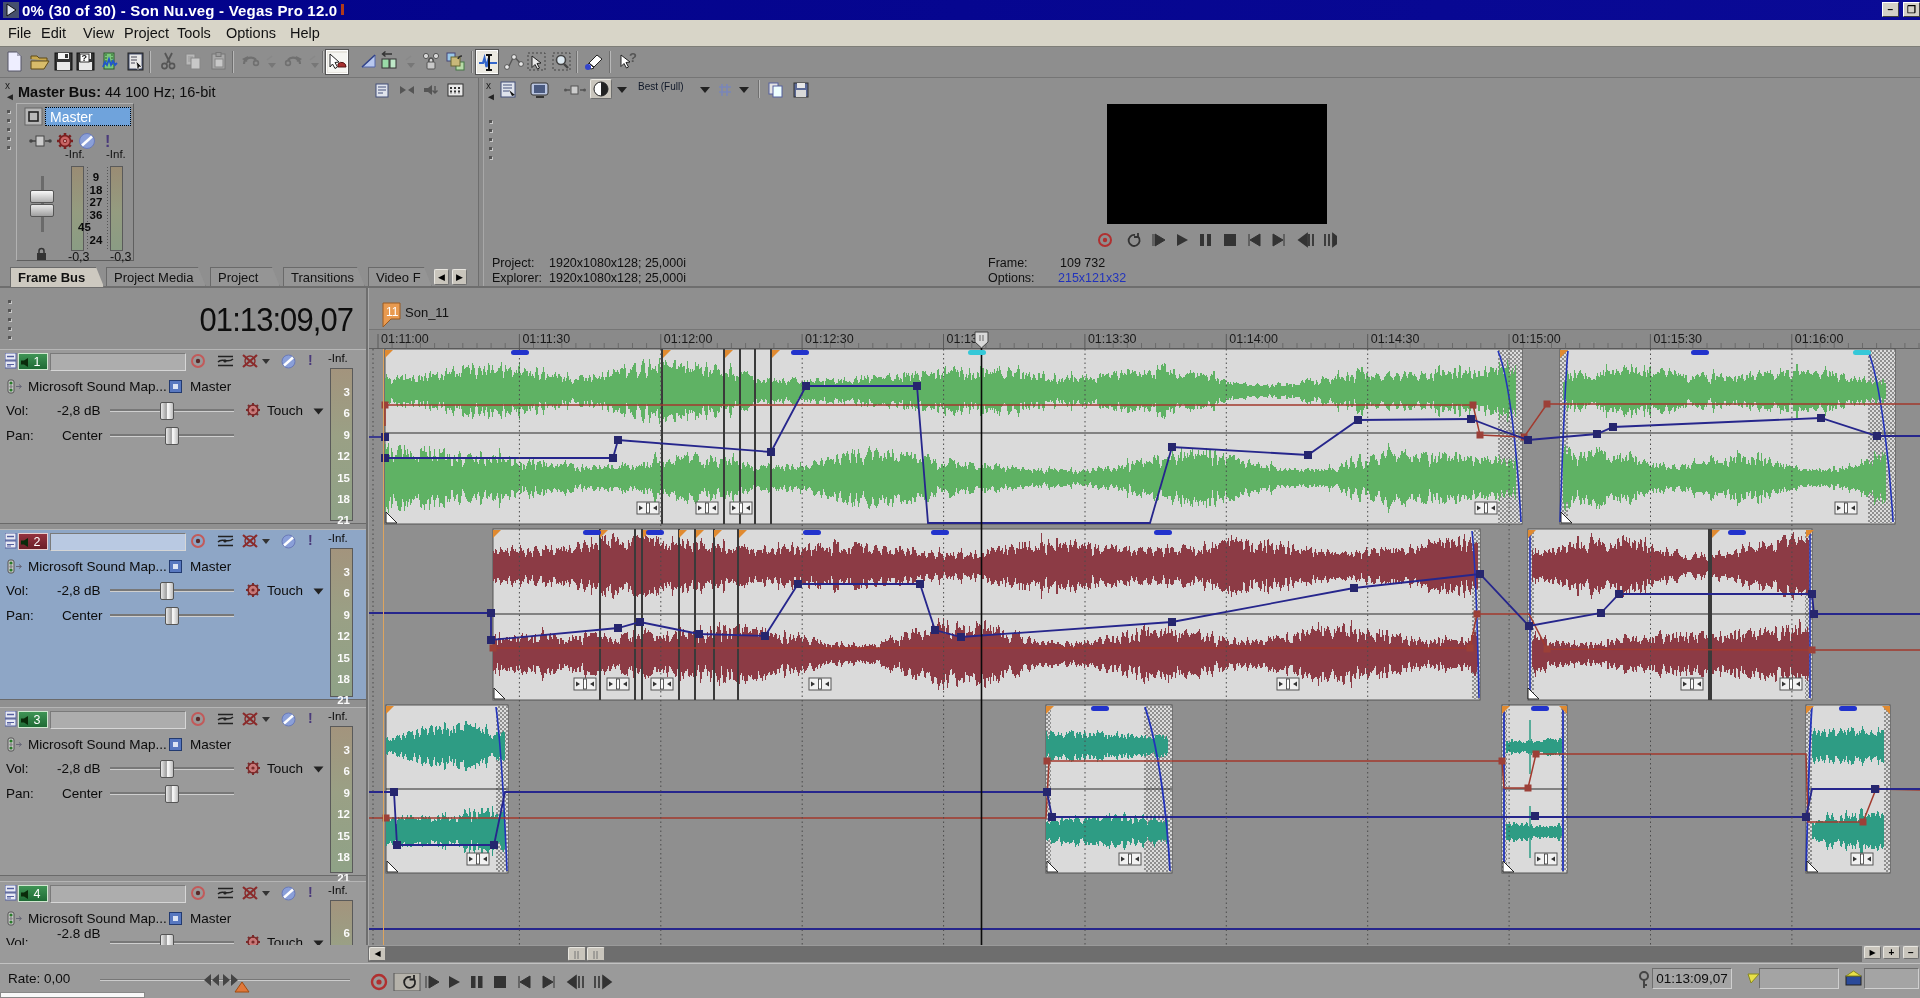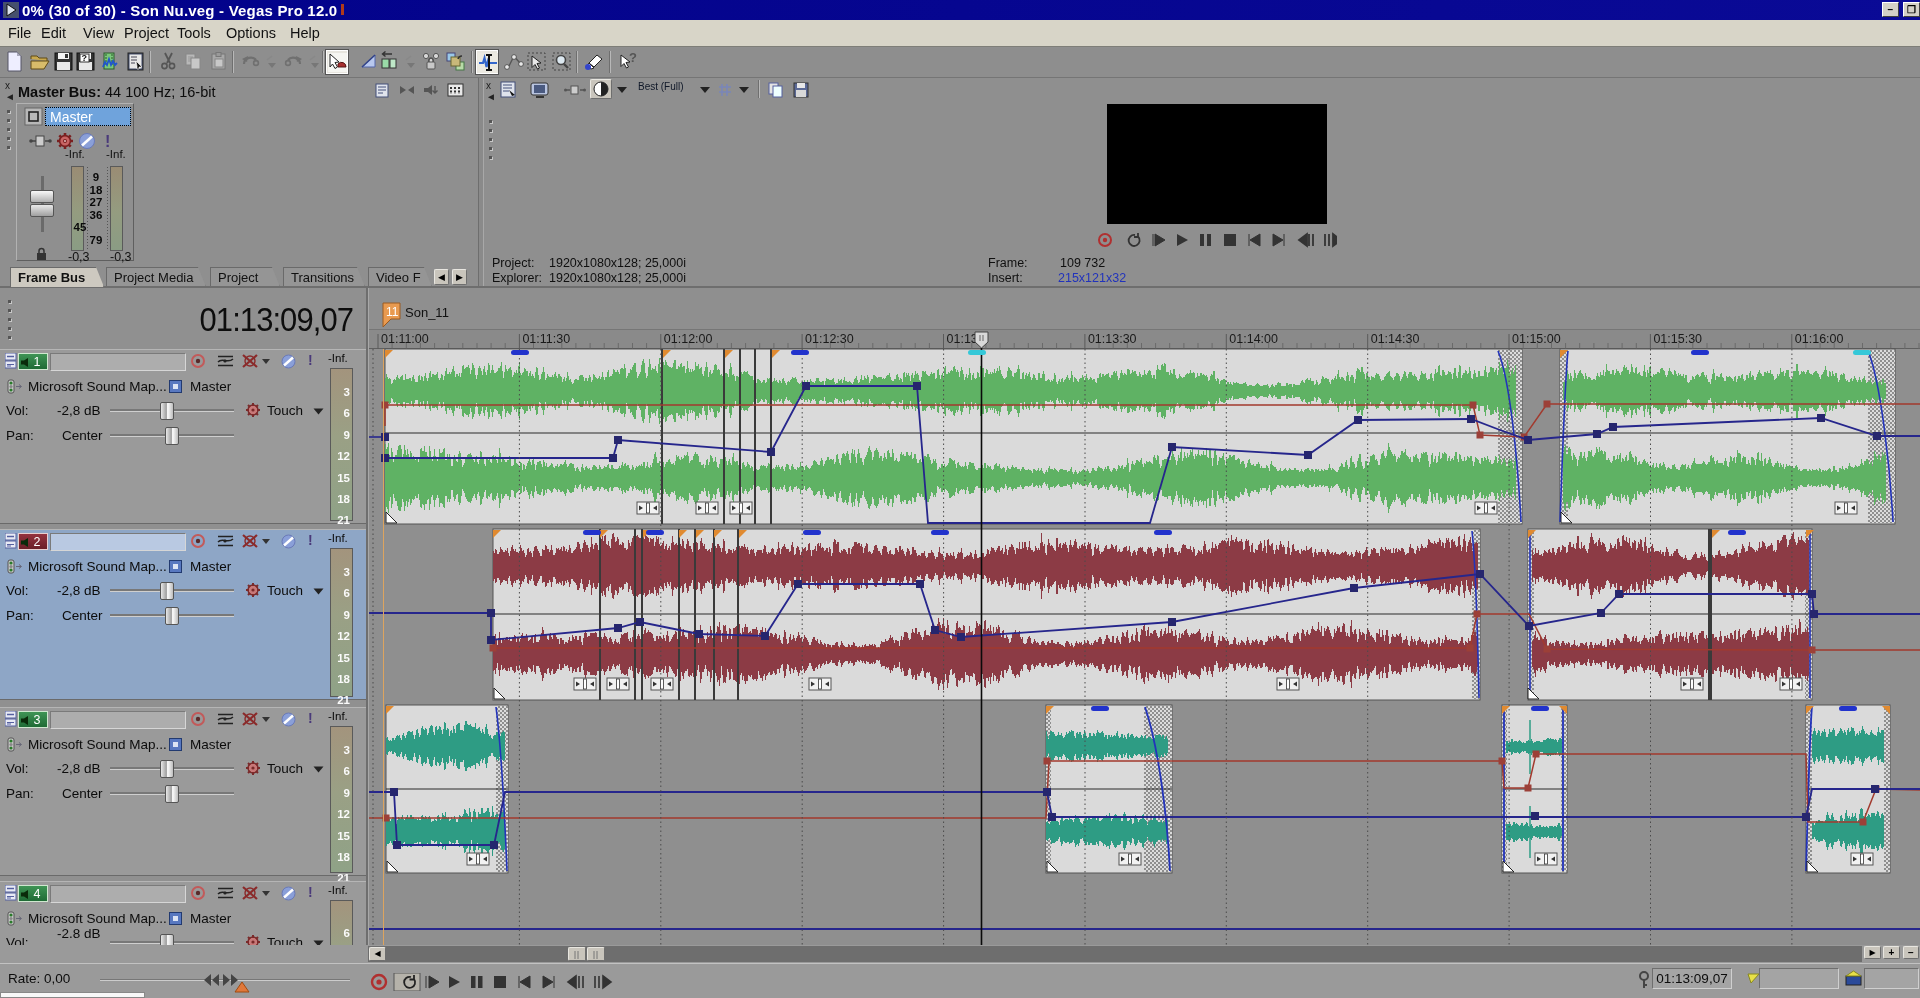--- a/index.html
+++ b/index.html
@@ -296,22 +296,22 @@
       <div style="position:absolute;left:13px;top:86px;width:24px;height:13px;background:linear-gradient(180deg,#f8f8f8,#b0b0b0);border:1px solid #555;border-radius:2px"></div>
       <div style="position:absolute;left:13px;top:100px;width:24px;height:13px;background:linear-gradient(180deg,#e8e8e8,#a0a0a0);border:1px solid #555;border-radius:2px"></div>
       <div id="mtr1" style="left:54px"></div>
       <div id="mtr2" style="left:93px"></div>
       <div style="position:absolute;left:70px;top:63px;width:1px;height:84px;background:repeating-linear-gradient(180deg,#555 0 1px,transparent 1px 3px)"></div>
       <div style="position:absolute;left:90px;top:63px;width:1px;height:84px;background:repeating-linear-gradient(180deg,#555 0 1px,transparent 1px 3px)"></div>
       <div class="vunum" style="left:68px;top:67.0px;width:22px;text-align:center">9</div>
       <div class="vunum" style="left:68px;top:79.6px;width:22px;text-align:center">18</div>
       <div class="vunum" style="left:68px;top:92.2px;width:22px;text-align:center">27</div>
       <div class="vunum" style="left:68px;top:104.8px;width:22px;text-align:center">36</div>
-      <div class="vunum" style="left:52px;top:117.4px;width:22px;text-align:center">45</div>
-      <div class="vunum" style="left:68px;top:130.0px;width:22px;text-align:center">79</div>
+      <div class="vunum" style="left:61px;top:117.4px;width:22px;text-align:left">45</div>
+      <div class="vunum" style="left:68px;top:130.0px;width:22px;text-align:center">24</div>
       <svg class="icon" style="left:18px;top:143px" width="14" height="14">
         <rect x="2" y="6" width="9" height="7" fill="#333"></rect>
         <path d="M4 6 v-2 a2.5 2.5 0 0 1 5 0 v2" fill="none" stroke="#333" stroke-width="1.5"></path>
       </svg>
       <div style="position:absolute;left:51px;top:146px;font-size:12.5px;color:#111">-0,3</div>
       <div style="position:absolute;left:93px;top:146px;font-size:12.5px;color:#111">-0,3</div>
     </div>
     <div id="tabs">
       <div class="tab on" style="left:10px;width:94px">Frame Bus</div>
       <div class="tab" style="left:106px;width:100px">Project Media</div>
@@ -388,21 +388,21 @@
       <path d="M176 2 l10 6 l-10 6 z M187 2 v12" fill="#333" stroke="#333"></path>
       <path d="M210 2 l-8 6 l8 6 z M212 2 v12 M216 2 v12" fill="#333" stroke="#333" stroke-width="1.8"></path>
       <path d="M228 2 v12 M232 2 v12 M236 2 l8 6 l-8 6 z" fill="#333" stroke="#333" stroke-width="1.8"></path>
     </svg>
     <div class="vinfo" style="left:492px;top:178px">Project:</div>
     <div class="vinfo" style="left:549px;top:178px">1920x1080x128; 25,000i</div>
     <div class="vinfo" style="left:492px;top:193px">Explorer:</div>
     <div class="vinfo" style="left:549px;top:193px">1920x1080x128; 25,000i</div>
     <div class="vinfo" style="left:988px;top:178px">Frame:</div>
     <div class="vinfo" style="left:1060px;top:178px">109 732</div>
-    <div class="vinfo" style="left:988px;top:193px">Insert:</div>
+    <div class="vinfo" style="left:988px;top:193px">Options:</div>
     <div class="vinfo" style="left:1058px;top:193px;color:#2233bb">215x121x32</div>
     <div style="position:absolute;left:0;top:208px;width:1920px;height:2px;background:#6e6e6e"></div>
   </div>
 <div id="tl-left" class="abs">
     <div id="bigtime">01:13:09,07</div>
     <div style="position:absolute;left:8px;top:12px;width:3px;height:3px;background:#555;box-shadow:1px 1px 0 #c8c8c8"></div>
     <div style="position:absolute;left:8px;top:21px;width:3px;height:3px;background:#555;box-shadow:1px 1px 0 #c8c8c8"></div>
     <div style="position:absolute;left:8px;top:30px;width:3px;height:3px;background:#555;box-shadow:1px 1px 0 #c8c8c8"></div>
     <div style="position:absolute;left:8px;top:39px;width:3px;height:3px;background:#555;box-shadow:1px 1px 0 #c8c8c8"></div>
     <div style="position:absolute;left:8px;top:48px;width:3px;height:3px;background:#555;box-shadow:1px 1px 0 #c8c8c8"></div>

